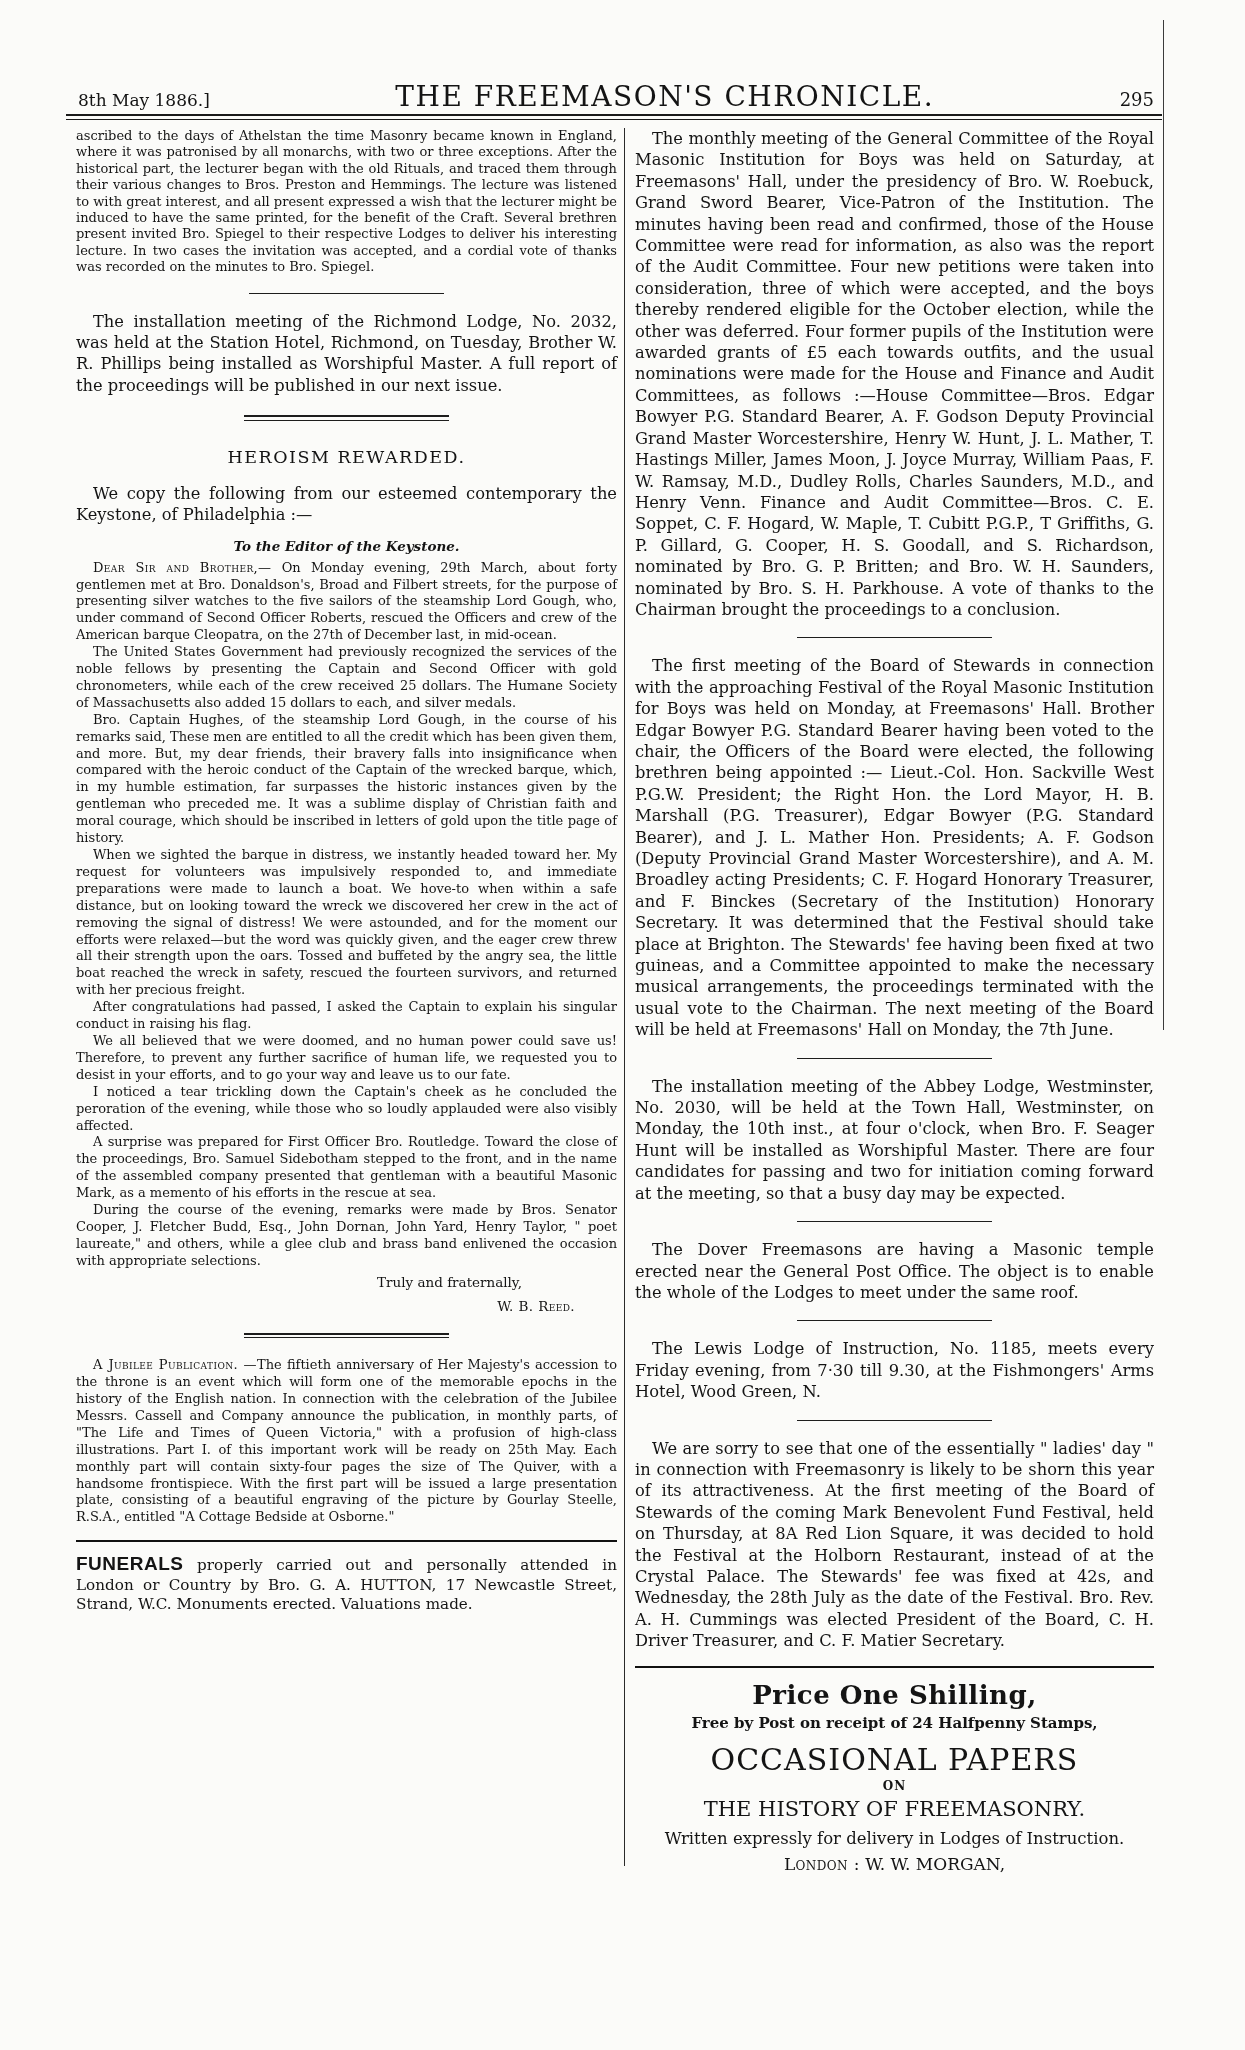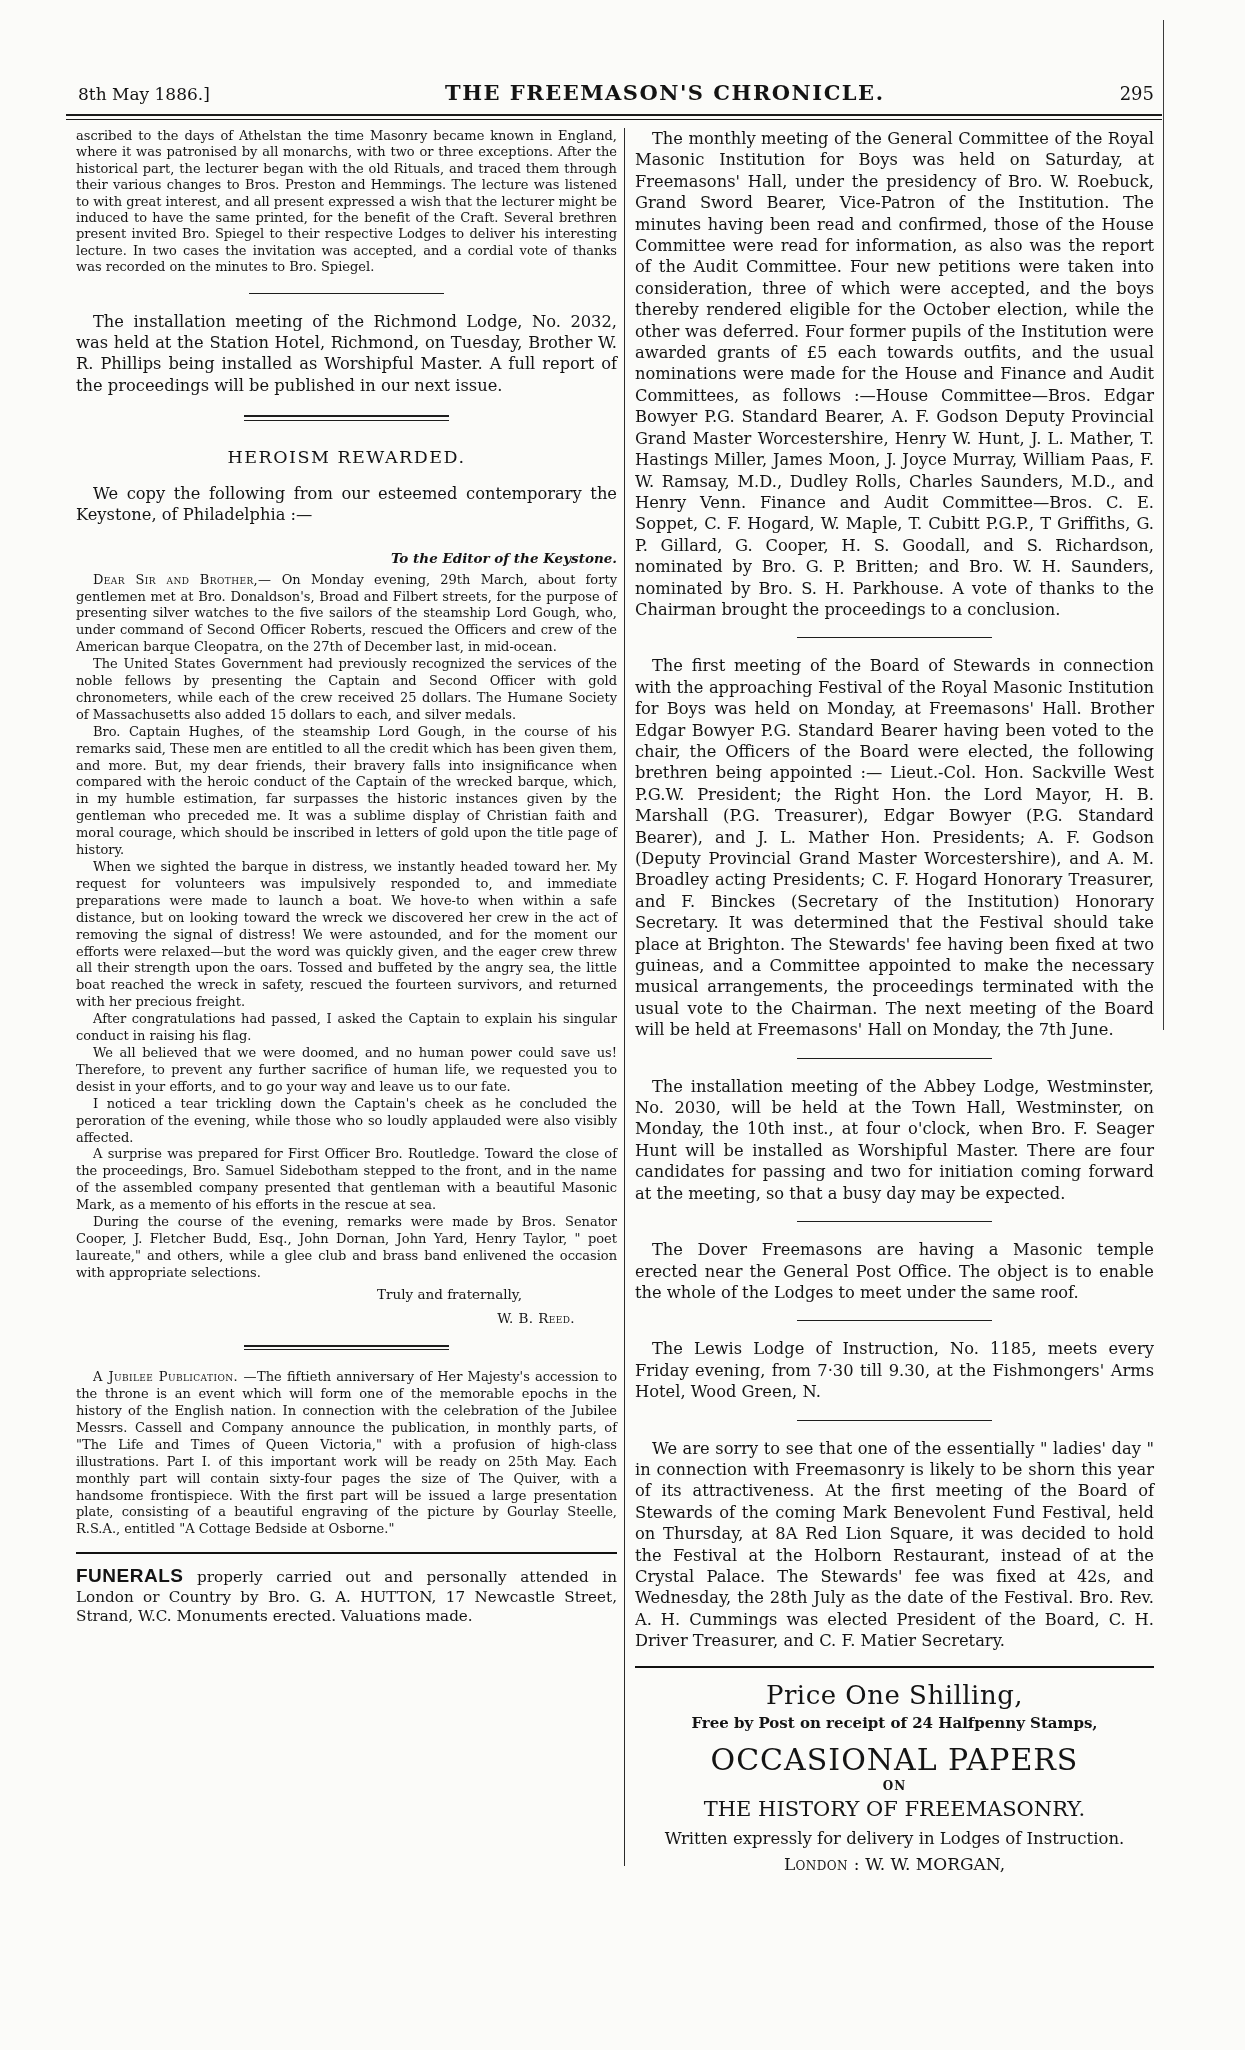--- a/index.html
+++ b/index.html
@@ -8,21 +8,21 @@
     background:#fbfbf9;color:#141414;
     font-family:"DejaVu Serif","Liberation Serif",serif;
   }
   .page{position:relative;width:1214px;height:2050px;}
   
   .masthead{
     position:absolute;top:80px;left:78px;right:60px;
     display:flex;justify-content:space-between;align-items:baseline;
   }
   .m-date{font-size:17px;}
-  .m-title{font-size:21px;font-weight:bold;letter-spacing:1.5px;}
+  .m-title{font-size:28px;font-weight:normal;letter-spacing:1.5px;}
   .m-page{font-size:18px;}
   .head-rule{
     position:absolute;top:114px;left:66px;right:52px;height:3px;
     border-top:2.5px solid #1a1a1a;border-bottom:1.2px solid #1a1a1a;
   }
   
   .columns{position:absolute;top:128px;left:76px;right:60px;display:flex;}
   .col-left{width:541px;padding-right:7px;}
   .col-divider{width:1px;background:#2a2a2a;margin:0 0 8px 0;}
   .col-right{flex:1;padding-left:10px;}
@@ -31,37 +31,37 @@
   p{margin:0;text-align:justify;}
   .small-text{font-size:13px;line-height:16.4px;}
   .letter-text{font-size:13px;line-height:16.9px;}
   .large-text{font-size:16.3px;line-height:21.4px;}
   .indent{text-indent:17px;}
   .sc{font-variant:small-caps;letter-spacing:0.4px;}
   .article-heading{
     text-align:center;font-size:17.5px;letter-spacing:1.5px;
     margin:26px 0 16px 0;font-weight:normal;
   }
-  .address-line{text-align:right;font-style:italic;font-size:13.5px;font-weight:bold;margin:24px 0 6px 0;}
+  .address-line{text-align:center;font-style:italic;font-size:13.5px;font-weight:bold;margin:12px 0 6px 0;}
   .closing-line{text-align:right;padding-right:95px;font-size:13.5px;margin-top:4px;}
   .signature-line{text-align:right;padding-right:42px;font-size:13.5px;margin-top:8px;}
   
   .rule-short{width:195px;margin:17px auto;border:none;border-top:1.6px solid #1d1d1d;}
   .rule-short-double{width:205px;margin:19px auto;border:none;height:2.5px;
     border-top:2.4px solid #1d1d1d;border-bottom:1px solid #1d1d1d;}
   .rule-long{width:100%;margin:14px auto 12px;border:none;border-top:2.4px solid #111;}
   
   .funerals{font-size:15.2px;line-height:19.5px;margin-top:6px;}
   .funerals-lead{
     font-family:"Liberation Sans","DejaVu Sans",sans-serif;
     font-weight:bold;font-size:19px;letter-spacing:0.5px;
   }
   
   .advert{text-align:center;}
-  .ad-price{font-size:26px;font-weight:normal;margin:10px 0 2px;letter-spacing:0.5px;text-align:center;}
+  .ad-price{font-size:26px;font-weight:bold;margin:10px 0 2px;letter-spacing:0.5px;text-align:center;}
   .ad-post{font-size:15px;font-weight:bold;margin:4px 0 10px;text-align:center;}
   .ad-title1{font-size:30px;letter-spacing:1px;margin:6px 0 2px;text-align:center;}
   .ad-on{font-size:12px;font-weight:bold;letter-spacing:1px;margin:2px 0;text-align:center;}
   .ad-title2{font-size:21px;margin:4px 0 8px;text-align:center;}
   .ad-written{font-size:16.5px;margin:6px 0 4px;text-align:center;}
   .ad-publisher{font-size:17px;margin:6px 0 0;text-align:center;}
 </style>
 </head>
 <body>
 

